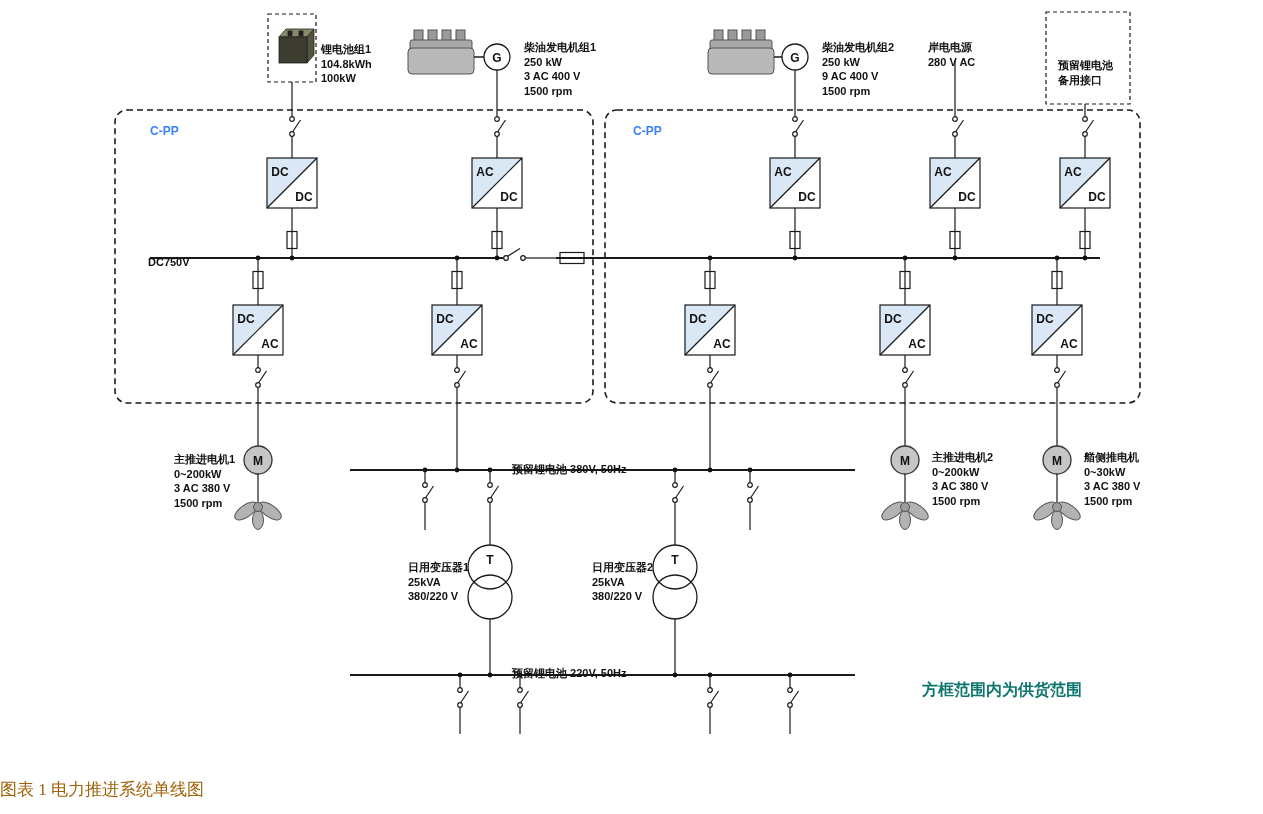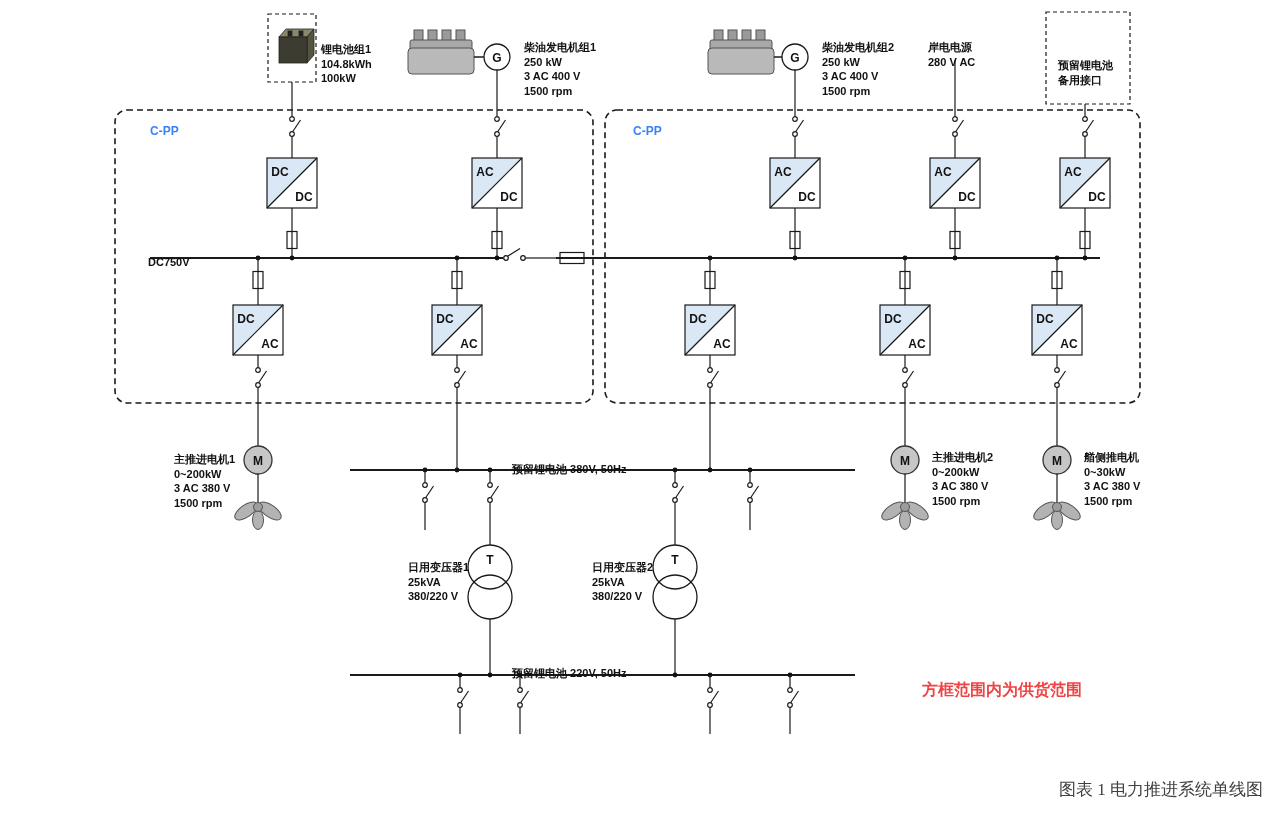--- a/index.html
+++ b/index.html
@@ -2,23 +2,23 @@
 <html><head>
 <meta charset="utf-8">
 <style>
   html,body{margin:0;padding:0;background:#ffffff;}
   #canvas{position:relative;width:1263px;height:814px;background:#fff;overflow:hidden;
           font-family:"Liberation Sans",sans-serif;color:#111;}
   #diagram-svg{position:absolute;left:0;top:0;}
   #diagram-svg text{font-family:"Liberation Sans",sans-serif;}
   .lbl{position:absolute;font-weight:bold;font-size:11px;line-height:1.32;white-space:pre-line;color:#111;margin-top:16px;}
   .cpp{position:absolute;font-weight:bold;font-size:12px;color:#3b82f6;}
-  #scope-note{position:absolute;left:922px;top:680px;font-size:16px;font-weight:bold;color:#ef4444;}
-  #caption{position:absolute;left:0;top:778px;width:100%;text-align:right;
-           font-family:"Liberation Serif",serif;font-size:17px;color:#404040;}
+  #scope-note{position:absolute;left:922px;top:680px;font-size:16px;font-weight:bold;color:#0f766e;}
+  #caption{position:absolute;left:0;top:778px;width:100%;text-align:left;
+           font-family:"Liberation Serif",serif;font-size:17px;color:#a16207;}
 </style>
 </head>
 <body>
 
 <div id="canvas">
 
 <svg id="diagram-svg" width="1263" height="814" viewBox="0 0 1263 814">
   <defs>
     <g id="sw" stroke="#1a1a1a" stroke-width="1.2" fill="none">
       <line x1="0" y1="0" x2="0" y2="4.5"></line>
@@ -304,21 +304,21 @@
 
 <div class="lbl" style="left:321px;top:26px">锂电池组1
 104.8kWh
 100kW</div>
 <div class="lbl" style="left:524px;top:24px">柴油发电机组1
 250 kW
 3 AC 400 V
 1500 rpm</div>
 <div class="lbl" style="left:822px;top:24px">柴油发电机组2
 250 kW
-3 AC 400 V
+9 AC 400 V
 1500 rpm</div>
 <div class="lbl" style="left:928px;top:24px">岸电电源
 280 V AC</div>
 <div class="lbl" style="left:1058px;top:42px">预留锂电池
 备用接口</div>
 
 <div class="cpp" style="left:150px;top:124px">C-PP</div>
 <div class="cpp" style="left:633px;top:124px">C-PP</div>
 <div class="lbl" style="left:148px;top:239px">DC750V</div>
 

